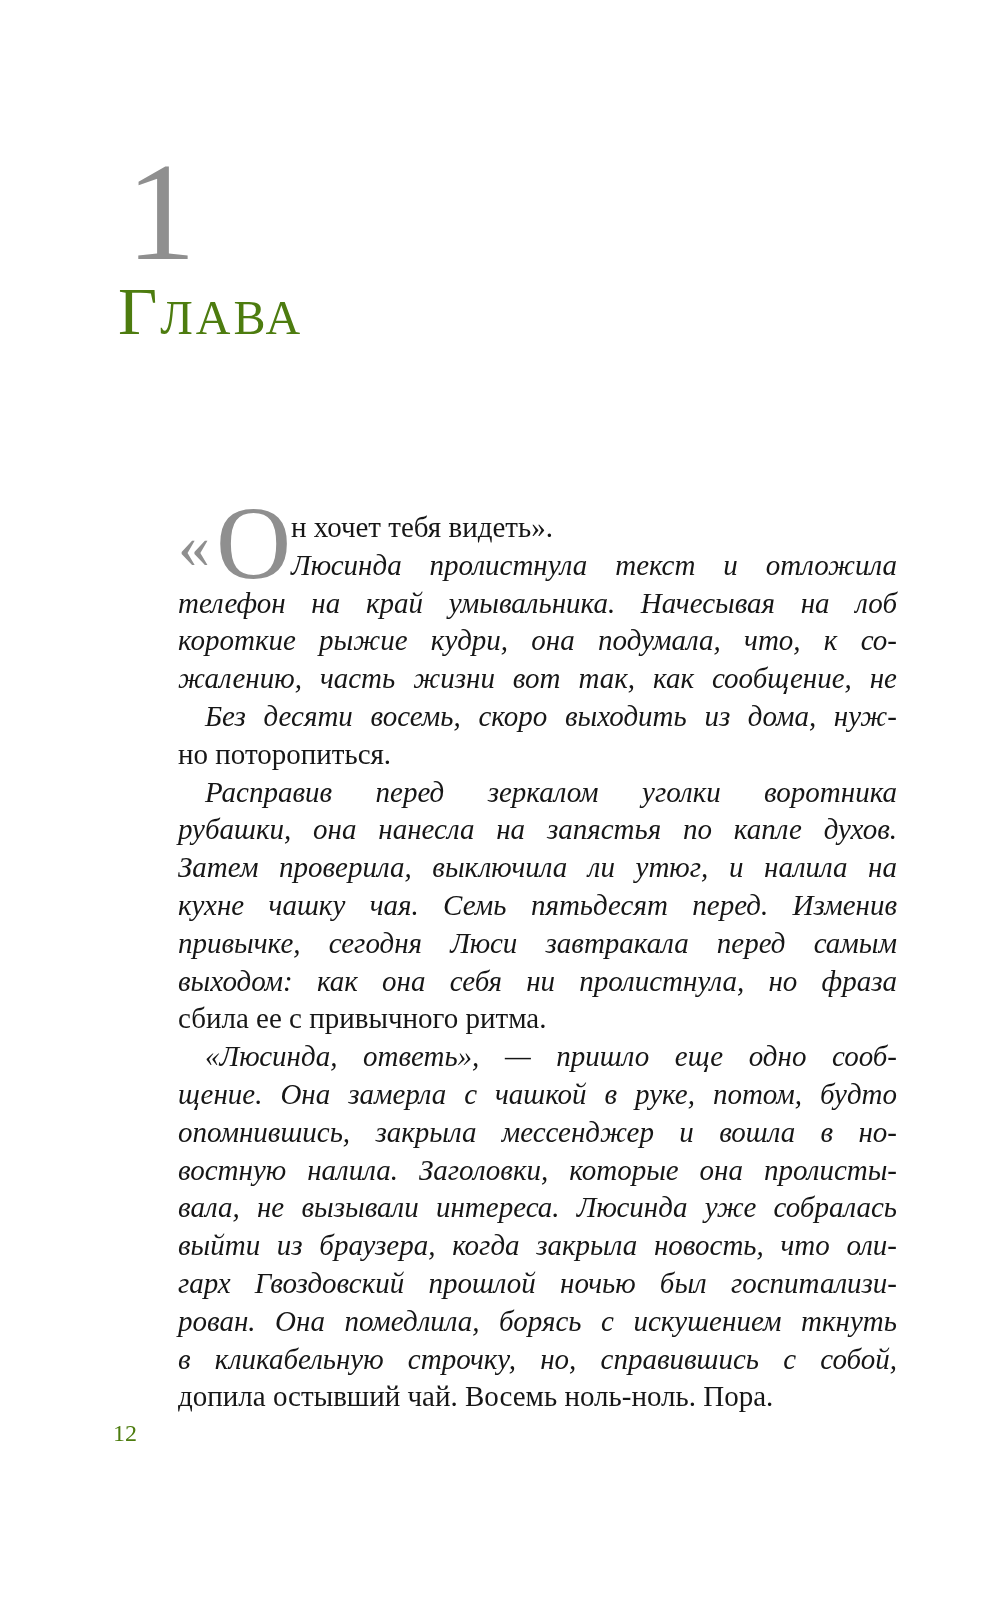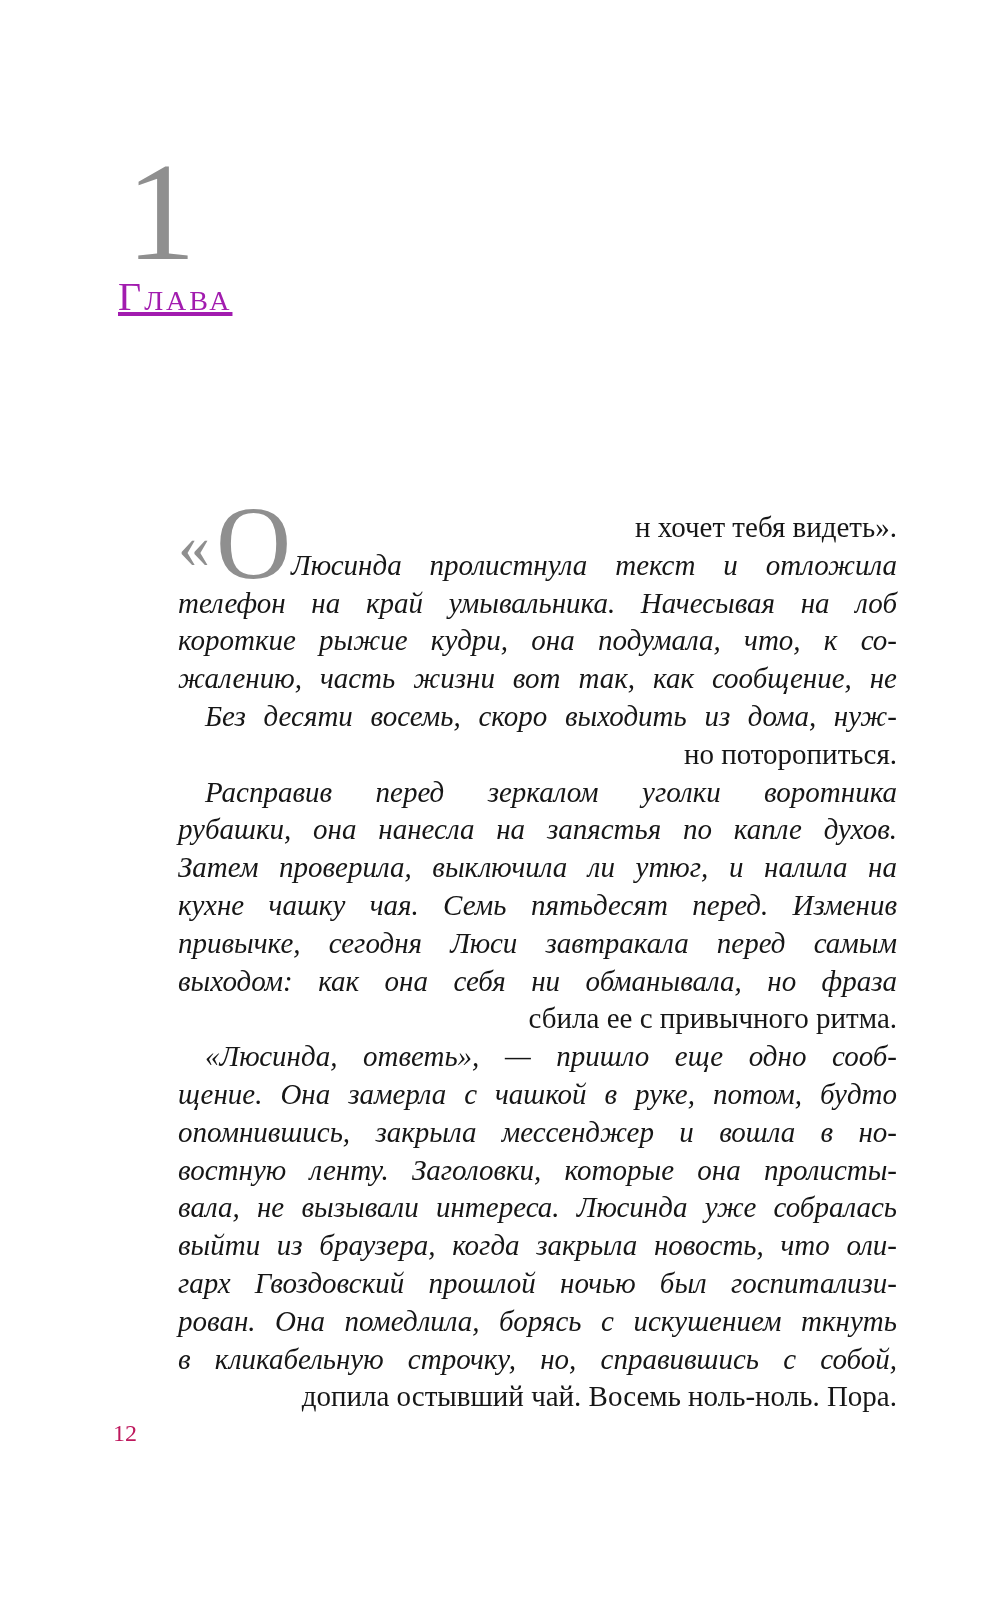--- a/index.html
+++ b/index.html
@@ -16,40 +16,39 @@
     left: 126px;
     top: 142px;
     font-size: 140px;
     line-height: 1;
     color: #8f8f8f;
   }
   .chapter-label {
     position: absolute;
     left: 118px;
     top: 277px;
-    font-size: 40px;
+    font-size: 68px;
     line-height: 1;
-    color: #a21caf;
+    color: #4d7c0f;
     font-variant: small-caps;
     letter-spacing: 3px;
-    text-decoration: underline;
   }
   .body-text {
     position: absolute;
     left: 178px;
     top: 509px;
     width: 719px;
     color: #161616;
     font-size: 29px;
   }
   .para { margin: 0; }
   .tline {
     height: 37.8px;
     line-height: 37.8px;
-    text-align: right;
+    text-align: left;
   }
   .tline.just {
     text-align: justify;
     text-align-last: justify;
     font-style: italic;
   }
   .tline.first { text-indent: 27px; }
   .dropcap {
     float: left;
     width: 113px;
@@ -71,21 +70,21 @@
     font-size: 104px;
     line-height: 1;
     color: #8f8f8f;
   }
   .page-number {
     position: absolute;
     left: 113px;
     top: 1419px;
     font-size: 24px;
     line-height: 1.2;
-    color: #be185d;
+    color: #4d7c0f;
   }
 </style>
 </head>
 <body>
 
 <div class="page">
   <header>
     <div class="chapter-num">1</div>
     <div class="chapter-label">Глава</div>
   </header>
@@ -105,28 +104,28 @@
       <div class="para">
         <div class="tline just first">Без десяти восемь, скоро выходить из дома, нуж-</div>
         <div class="tline">но поторопиться.</div>
       </div>
       <div class="para">
         <div class="tline just first">Расправив перед зеркалом уголки воротника</div>
         <div class="tline just">рубашки, она нанесла на запястья по капле духов.</div>
         <div class="tline just">Затем проверила, выключила ли утюг, и налила на</div>
         <div class="tline just">кухне чашку чая. Семь пятьдесят перед. Изменив</div>
         <div class="tline just">привычке, сегодня Люси завтракала перед самым</div>
-        <div class="tline just">выходом: как она себя ни обманывала, но фраза</div>
+        <div class="tline just">выходом: как она себя ни пролистнула, но фраза</div>
         <div class="tline">сбила ее с привычного ритма.</div>
       </div>
       <div class="para">
         <div class="tline just first">«Люсинда, ответь», — пришло еще одно сооб-</div>
         <div class="tline just">щение. Она замерла с чашкой в руке, потом, будто</div>
         <div class="tline just">опомнившись, закрыла мессенджер и вошла в но-</div>
-        <div class="tline just">востную ленту. Заголовки, которые она пролисты-</div>
+        <div class="tline just">востную налила. Заголовки, которые она пролисты-</div>
         <div class="tline just">вала, не вызывали интереса. Люсинда уже собралась</div>
         <div class="tline just">выйти из браузера, когда закрыла новость, что оли-</div>
         <div class="tline just">гарх Гвоздовский прошлой ночью был госпитализи-</div>
         <div class="tline just">рован. Она помедлила, борясь с искушением ткнуть</div>
         <div class="tline just">в кликабельную строчку, но, справившись с собой,</div>
         <div class="tline">допила остывший чай. Восемь ноль-ноль. Пора.</div>
       </div>
     </main>
 
   <div class="page-number">12</div>

